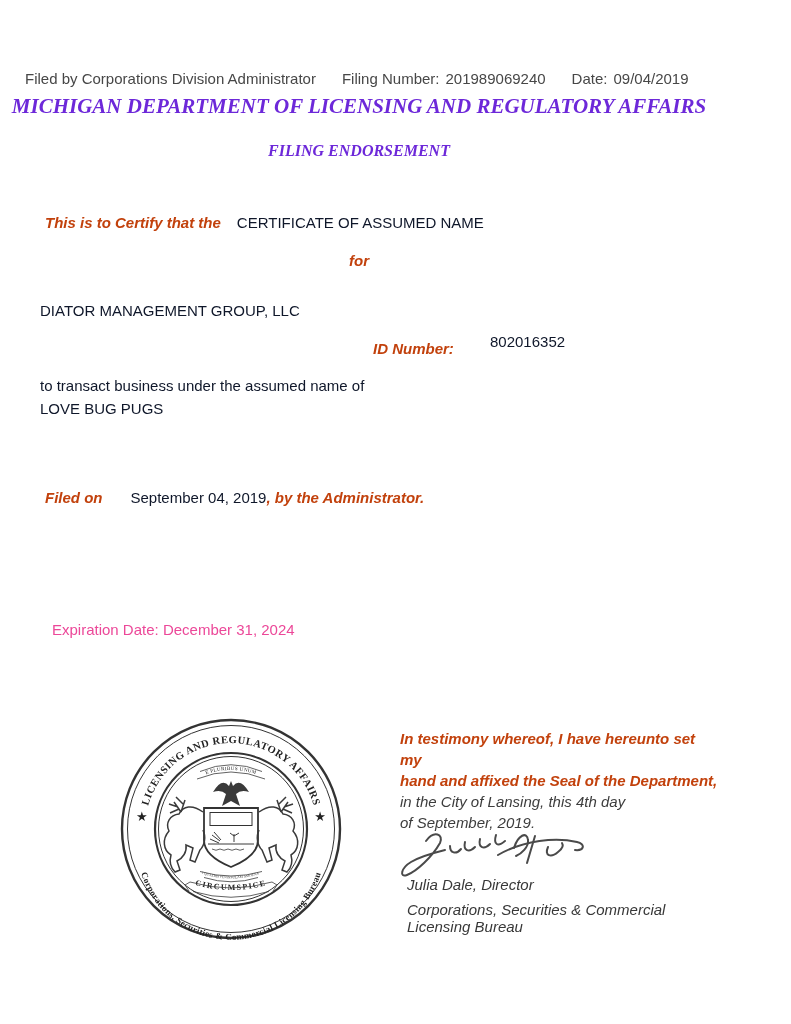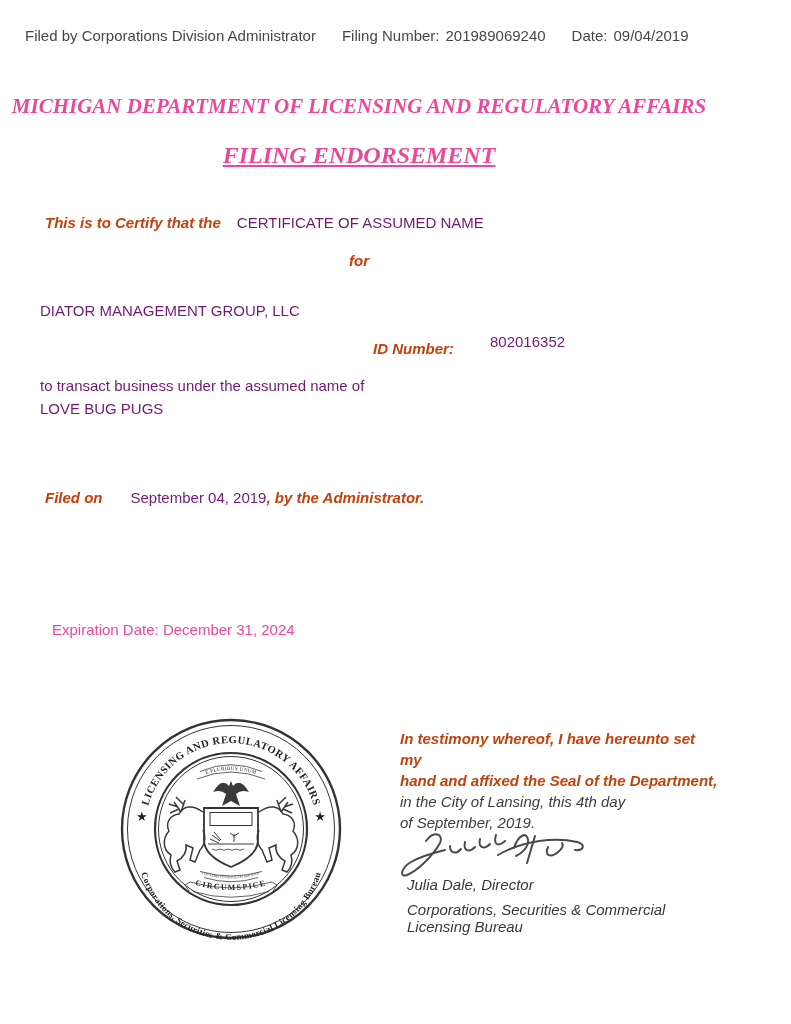--- a/index.html
+++ b/index.html
@@ -4,53 +4,53 @@
 <style>
   html,body{margin:0;padding:0;background:#ffffff;}
   .page{
     position:relative;width:718px;height:1024px;background:#ffffff;
     font-family:"Liberation Sans",sans-serif;color:#1a1a1a;overflow:hidden;
   }
   .abs{position:absolute;}
   .row{display:flex;align-items:baseline;white-space:nowrap;}
   .bi{font-weight:bold;font-style:italic;color:#c2410c;}
   .it{font-style:italic;color:#3d3d3d;}
-  .gray{color:#701a75;font-weight:normal;font-style:normal;}
+  .gray{color:#0f172a;font-weight:normal;font-style:normal;}
   .hdr{font-size:15px;color:#474747;}
   .serifTitle{
     font-family:"Liberation Serif",serif;font-weight:bold;font-style:italic;
-    color:#ec4899;text-align:center;left:0;right:0;
+    color:#6d28d9;text-align:center;left:0;right:0;
   }
   .body15{font-size:15px;}
   .note{
     font-size:14.5px;font-weight:bold;font-style:italic;color:#1f1f1f;
     line-height:1.5;letter-spacing:0.1px;
   }
   .sig-line{font-size:15px;font-style:italic;color:#383838;}
   svg{display:block;}
 </style>
 </head>
 <body>
 
 <div class="page">
 
   <div class="abs row hdr" style="left:25px;top:27px;gap:26px;">
     <span>Filed by Corporations Division Administrator</span>
     <span class="row" style="gap:6px;">
       <span>Filing Number:</span>
       <span>201989069240</span>
     </span>
-    <span class="row" style="gap:6px;">
+    <span class="row" style="gap:6px;margin-top:43px;">
       <span>Date:</span>
       <span>09/04/2019</span>
     </span>
   </div>
 
   <div class="abs serifTitle" style="top:94px;font-size:21px;">MICHIGAN DEPARTMENT OF LICENSING AND REGULATORY AFFAIRS</div>
-  <div class="abs serifTitle" style="top:142px;font-size:24px;text-decoration:underline;">FILING ENDORSEMENT</div>
+  <div class="abs serifTitle" style="top:142px;font-size:16px;">FILING ENDORSEMENT</div>
 
   <div class="abs row body15" style="left:45px;top:214px;gap:16px;">
     <span class="bi">This is to Certify that the</span>
     <span class="gray">CERTIFICATE OF ASSUMED NAME</span>
   </div>
 
   <div class="abs bi body15" style="left:0;right:0;top:252px;text-align:center;">for</div>
 
   <div class="abs gray body15" style="left:40px;top:302px;">DIATOR MANAGEMENT GROUP, LLC</div>
 

